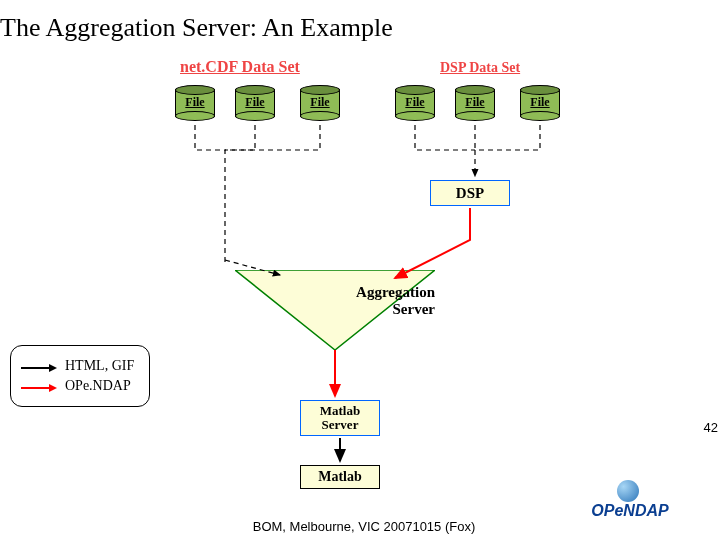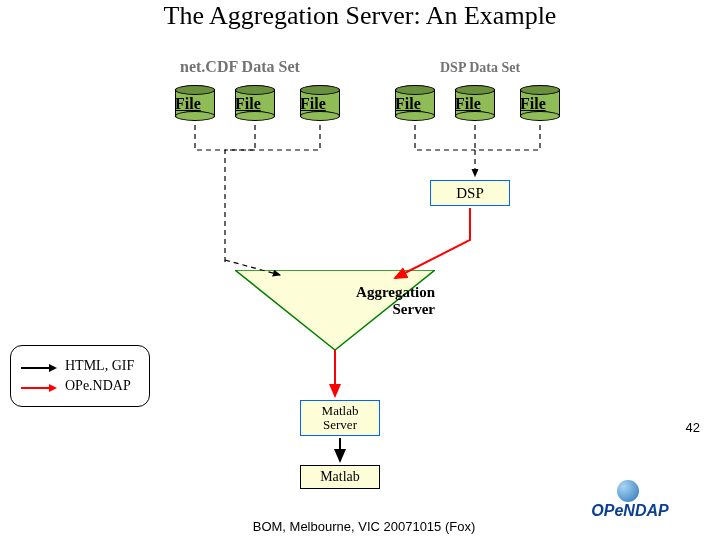--- a/index.html
+++ b/index.html
@@ -6,32 +6,32 @@
   body {
     width: 720px;
     height: 540px;
     background: #ffffff;
     font-family: "Times New Roman", Times, serif;
     position: relative;
     overflow: hidden;
   }
   .title {
     position: absolute;
-    top: 1px;
+    top: 13px;
     left: 0;
     width: 720px;
-    text-align: center;
     font-size: 26px;
     color: #000;
   }
   .dataset-label {
     position: absolute;
     font-size: 16px;
     font-weight: bold;
-    color: #737373;
+    color: #ef4444;
+    text-decoration: underline;
   }
   .cyl {
     position: absolute;
     width: 40px;
     height: 36px;
   }
   .cyl .body {
     position: absolute;
     top: 4px; left: 0;
     width: 40px; height: 28px;
@@ -52,32 +52,32 @@
     bottom: 0; left: 0;
     width: 40px; height: 10px;
     background: #8fbc56;
     border: 1px solid #000;
     border-radius: 50%;
   }
   .cyl .lbl {
     position: absolute;
     top: 10px; left: 0;
     width: 40px;
-    text-align: left;
-    font-size: 16px;
+    text-align: center;
+    font-size: 12px;
     font-weight: bold;
     text-decoration: underline;
     color: #000;
   }
   .box {
     position: absolute;
     background: #fdfdd7;
     border: 1.5px solid;
     text-align: center;
-    font-weight: normal;
+    font-weight: bold;
     display: flex;
     align-items: center;
     justify-content: center;
   }
   .box.blue { border-color: #0066ff; }
   .box.black { border-color: #000; }
   .funnel {
     position: absolute;
     left: 235px;
     top: 270px;
@@ -114,21 +114,21 @@
     left: 0;
     width: 720px;
     text-align: center;
     font-size: 13px;
     font-family: Arial, sans-serif;
     color: #000;
     padding-left: 8px;
   }
   .pagenum {
     position: absolute;
-    right: 20px;
+    right: 2px;
     top: 420px;
     font-family: Arial, sans-serif;
     font-size: 13px;
   }
   .logo {
     position: absolute;
     right: 30px;
     bottom: 20px;
     width: 120px;
     height: 40px;

